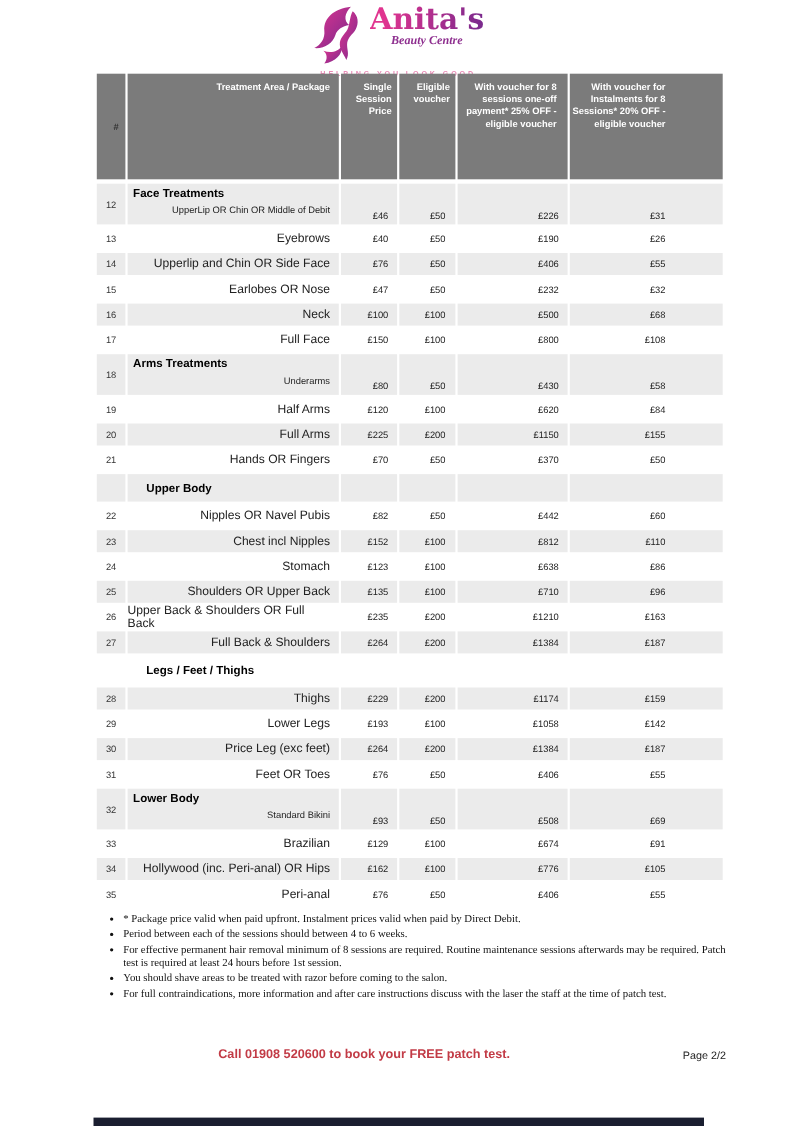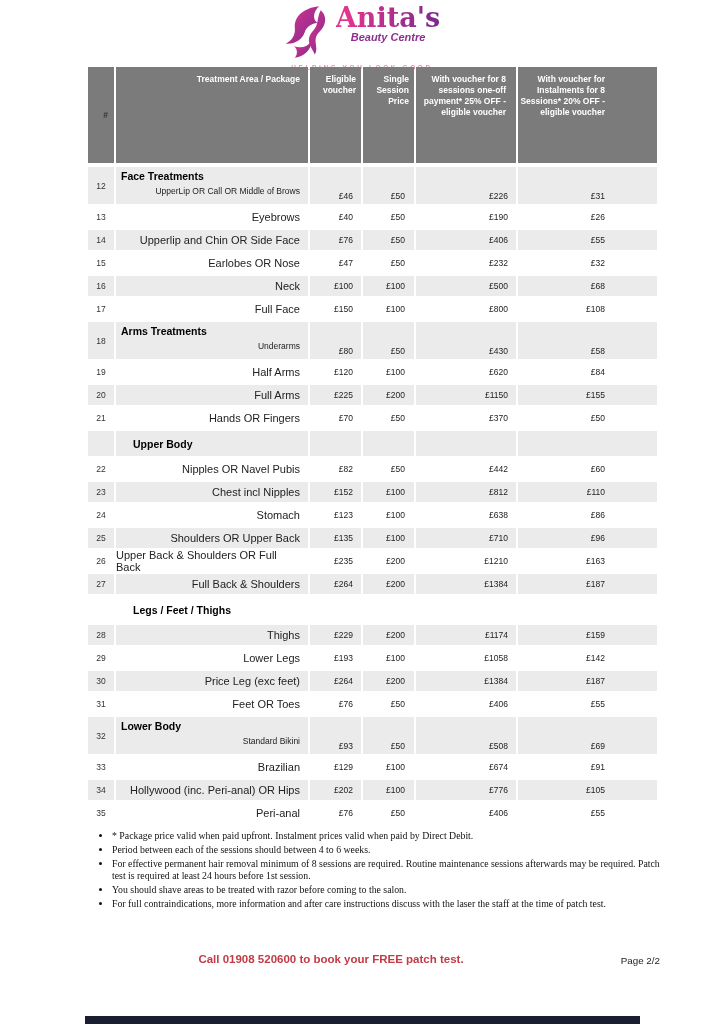--- a/index.html
+++ b/index.html
@@ -7,21 +7,21 @@
        font-family:"Liberation Sans",sans-serif;}
 
   
   .logo{position:absolute;top:2px;left:0;right:0;display:flex;flex-direction:column;align-items:center}
   .logo-row{display:flex;align-items:flex-start;gap:2px}
   .logo-mark{width:50px;height:56px;margin-top:2px}
   .logo-textcol{display:flex;flex-direction:column}
   .logo-name{font-family:"DejaVu Serif",serif;font-weight:bold;font-size:27px;line-height:32px;
              background:linear-gradient(100deg,#e0348f 15%,#7c2a8d 95%);
              -webkit-background-clip:text;background-clip:text;color:transparent}
-  .logo-sub{font-family:Liberation Sans, sans-serif;font-style:italic;font-weight:bold;font-size:11px;line-height:12px;
+  .logo-sub{font-family:Liberation Serif, serif;font-style:italic;font-weight:bold;font-size:11px;line-height:12px;
             color:#8e2f8f;text-align:center;margin-top:-3px}
   .logo-tag{font-size:6.5px;letter-spacing:2.6px;color:#e98ab5;font-weight:bold;margin-top:4px;text-align:center}
 
   
   .table{position:absolute;top:67px;left:88px;width:569px}
   .trow{display:flex;gap:2px;margin-bottom:3px}
   .cell{box-sizing:border-box}
   .c-num{width:26px}.c-treat{width:192px}.c-single{width:51px}
   .c-elig{width:51px}.c-oneoff{width:100px}.c-inst{width:139px}
 
@@ -91,31 +91,31 @@
       <div class="logo-sub">Beauty Centre</div>
     </div>
   </div>
   <div class="logo-tag">HELPING YOU LOOK GOOD</div>
 </header>
 
 <div class="table">
   <div class="trow thead">
     <div class="cell c-num">#</div>
     <div class="cell c-treat">Treatment Area / Package</div>
+    <div class="cell c-single">Single Session Price</div>
     <div class="cell c-elig">Eligible voucher</div>
-    <div class="cell c-single">Single Session Price</div>
     <div class="cell c-oneoff">With voucher for 8 sessions one-off payment* 25% OFF - eligible voucher</div>
     <div class="cell c-inst">With voucher for Instalments for 8 Sessions* 20% OFF - eligible voucher</div>
   </div>
   <div id="tbody">
       <div class="trow group-item odd">
         <div class="cell c-num">12</div>
         <div class="cell c-treat">
           <div class="ghead">Face Treatments</div>
-          <div class="gitem">UpperLip OR Call OR Middle of Brows</div>
+          <div class="gitem">UpperLip OR Chin OR Middle of Debit</div>
         </div>
         <div class="cell c-val c-single">£46</div>
         <div class="cell c-val c-elig">£50</div>
         <div class="cell c-val c-oneoff">£226</div>
         <div class="cell c-val c-inst">£31</div>
       </div>
       <div class="trow item even">
         <div class="cell c-num">13</div>
         <div class="cell c-treat">Eyebrows</div>
         <div class="cell c-val c-single">£40</div>
@@ -305,21 +305,21 @@
         <div class="cell c-num">33</div>
         <div class="cell c-treat">Brazilian</div>
         <div class="cell c-val c-single">£129</div>
         <div class="cell c-val c-elig">£100</div>
         <div class="cell c-val c-oneoff">£674</div>
         <div class="cell c-val c-inst">£91</div>
       </div>
       <div class="trow item odd">
         <div class="cell c-num">34</div>
         <div class="cell c-treat">Hollywood (inc. Peri-anal) OR Hips</div>
-        <div class="cell c-val c-single">£202</div>
+        <div class="cell c-val c-single">£162</div>
         <div class="cell c-val c-elig">£100</div>
         <div class="cell c-val c-oneoff">£776</div>
         <div class="cell c-val c-inst">£105</div>
       </div>
       <div class="trow item even">
         <div class="cell c-num">35</div>
         <div class="cell c-treat">Peri-anal</div>
         <div class="cell c-val c-single">£76</div>
         <div class="cell c-val c-elig">£50</div>
         <div class="cell c-val c-oneoff">£406</div>

